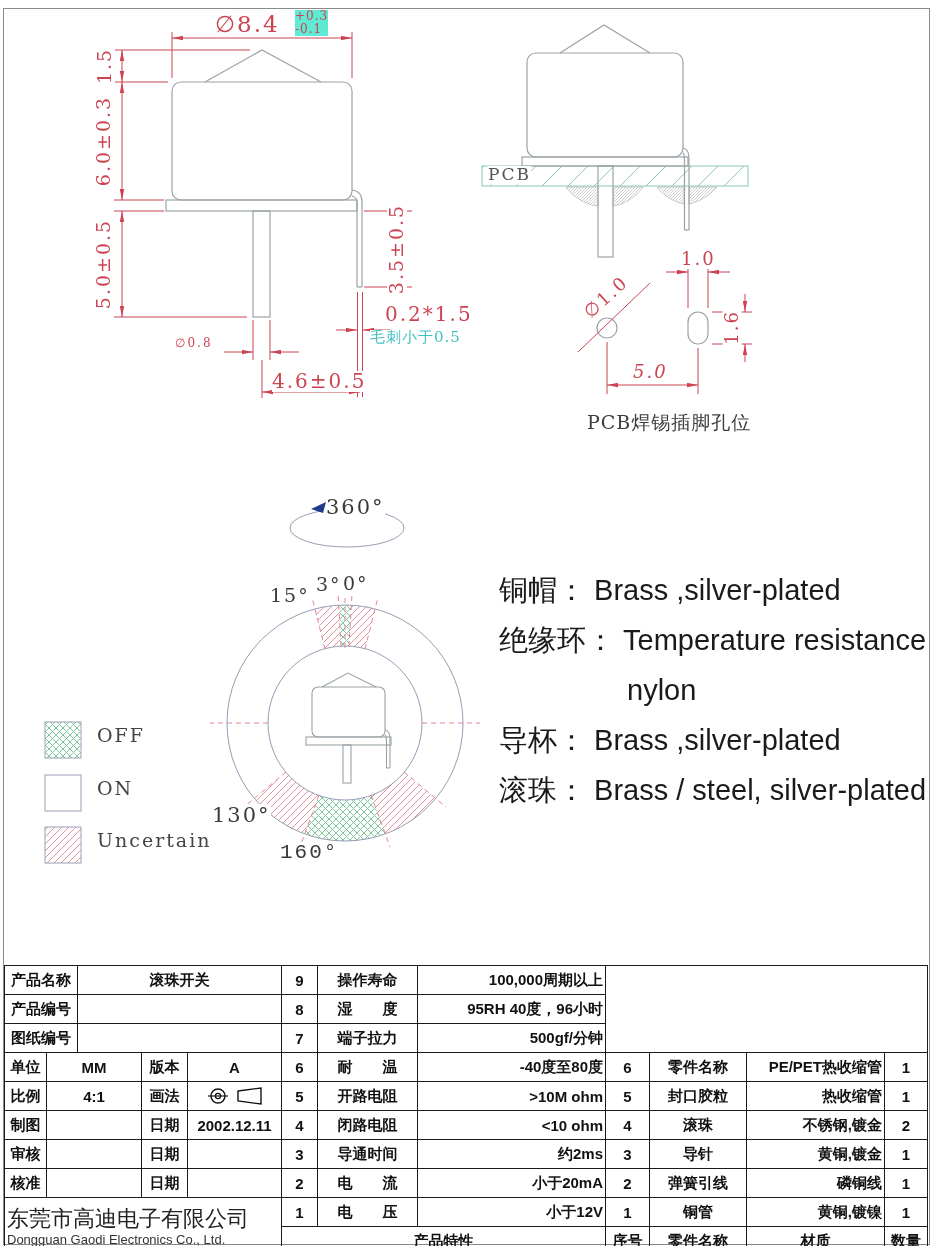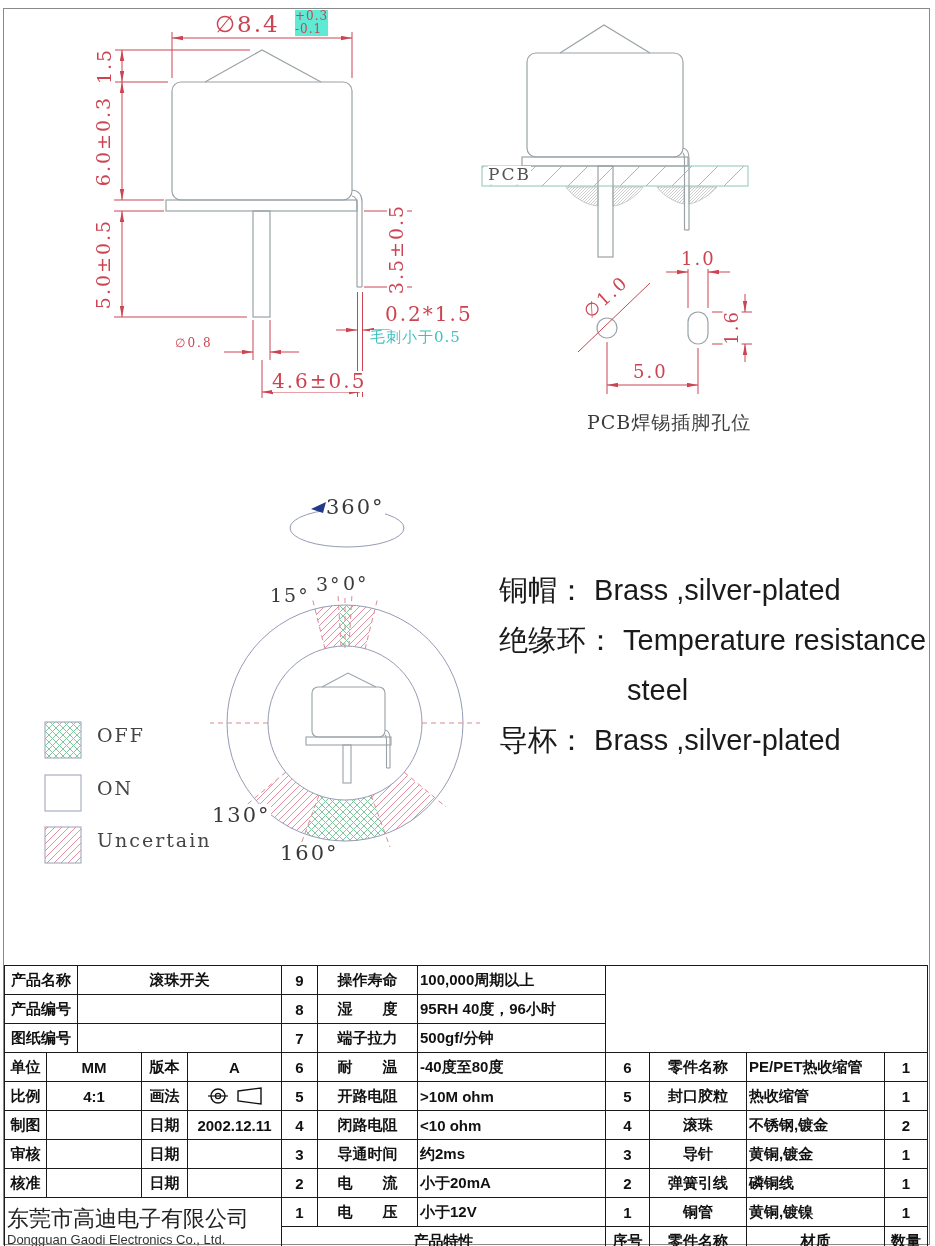--- a/index.html
+++ b/index.html
@@ -23,21 +23,21 @@
          font-size:29px;line-height:50px;white-space:nowrap;}
   .notes .ind{padding-left:128px;}
 
   
   table.spec{position:absolute;left:4px;top:965px;border-collapse:collapse;
              table-layout:fixed;width:924px;font-family:"Liberation Sans",sans-serif;}
   table.spec td{border:1px solid #1a1a1a;height:28px;padding:0 2px;
                 font-size:15px;font-weight:bold;color:#111;overflow:hidden;
                 white-space:nowrap;vertical-align:middle;}
   td.ctr{text-align:center;}
-  td.val{text-align:left;padding-left:6px;font-size:14px;}
+  td.val{text-align:right;padding-left:6px;font-size:14px;}
   td.empty-tr{border-top:none;}
   td.company{padding-left:12px;}
   .co-zh{font-size:22px;font-weight:normal;color:#222;line-height:26px;}
   .co-en{font-size:13px;font-weight:normal;color:#333;line-height:15px;}
   .meth{display:flex;align-items:center;justify-content:center;gap:6px;}
 </style>
 </head>
 <body>
 
 <div class="page">
@@ -199,49 +199,53 @@
   <span class="cad dim vtext" style="left:351px;top:239px;width:92px;font-size:19px;">3.5±0.5</span>
   <span class="cad dim" style="left:175px;top:337px;font-size:12px;">∅0.8</span>
   <span class="cad dim" style="left:272px;top:371px;font-size:20px;">4.6±0.5</span>
   <span class="cad dim" style="left:385px;top:304px;font-size:20px;">0.2*1.5</span>
   <span class="cad cyan" style="left:370px;top:330px;font-size:15px;">毛刺小于0.5</span>
 
   <span class="cad" style="left:488px;top:166px;font-size:17px;color:#555;">PCB</span>
   <span class="cad dim" style="left:580px;top:288px;font-size:18px;transform:rotate(-42deg);transform-origin:center;">∅1.0</span>
   <span class="cad dim" style="left:681px;top:250px;font-size:18px;">1.0</span>
   <span class="cad dim vtext" style="left:712px;top:318px;width:40px;font-size:18px;">1.6</span>
-  <span class="cad dim" style="left:633px;top:363px;font-size:18px;">5.0</span>
+  <span class="cad dim" style="left:633px;top:363px;font-size:18px;font-style:italic;">5.0</span>
   <span class="cad" style="left:587px;top:413px;font-size:19px;color:#3c3c3c;letter-spacing:1px;">PCB焊锡插脚孔位</span>
 
   <span class="cad" style="left:326px;top:496px;font-size:21px;">360°</span>
   <span class="cad" style="left:343px;top:574px;font-size:19px;">0°</span>
   <span class="cad" style="left:316px;top:575px;font-size:19px;">3°</span>
   <span class="cad" style="left:270px;top:586px;font-size:19px;">15°</span>
   <span class="cad" style="left:212px;top:804px;font-size:21px;">130°</span>
-  <span class="cad" style="left:280px;top:842px;font-size:21px;">160°</span>
+  <span class="cad" style="left:280px;top:842px;font-size:21px;font-family:Liberation Mono, monospace;">160°</span>
 
   <span class="cad" style="left:97px;top:726px;font-size:19px;color:#444;">OFF</span>
   <span class="cad" style="left:97px;top:779px;font-size:19px;color:#444;">ON</span>
   <span class="cad" style="left:97px;top:831px;font-size:19px;color:#444;">Uncertain</span>
 
   <div class="notes">
     <div>
       <span>铜帽：</span>
       <span>Brass ,silver-plated</span>
     </div>
     <div>
       <span>绝缘环：</span>
       <span>Temperature resistance</span>
     </div>
     <div class="ind">
-      <span>steel</span>
+      <span>nylon</span>
     </div>
     <div>
       <span>导杯：</span>
       <span>Brass ,silver-plated</span>
+    </div>
+    <div>
+      <span>滚珠：</span>
+      <span>Brass / steel, silver-plated</span>
     </div>
   </div>
 
   <table class="spec">
     <colgroup>
       <col style="width:42px">
         <col style="width:31px">
         <col style="width:64px">
       <col style="width:46px">
         <col style="width:94px">

